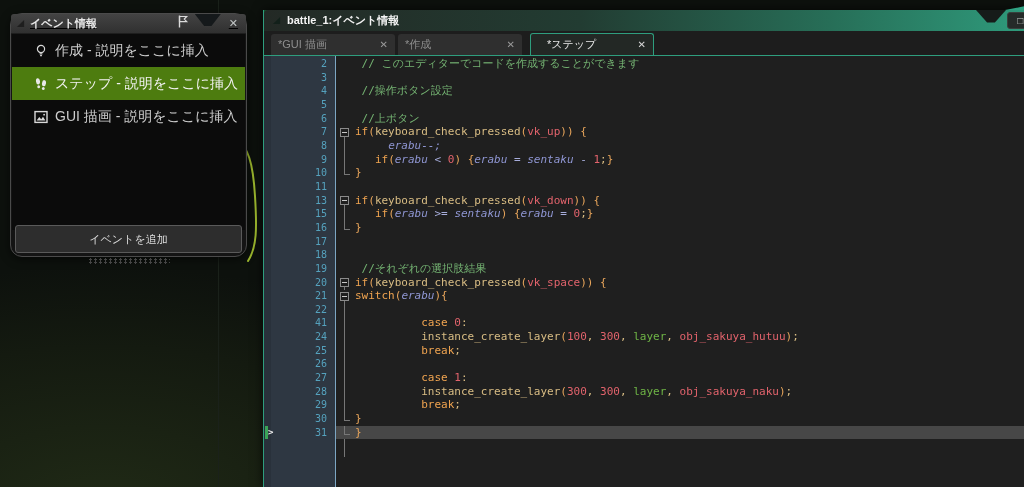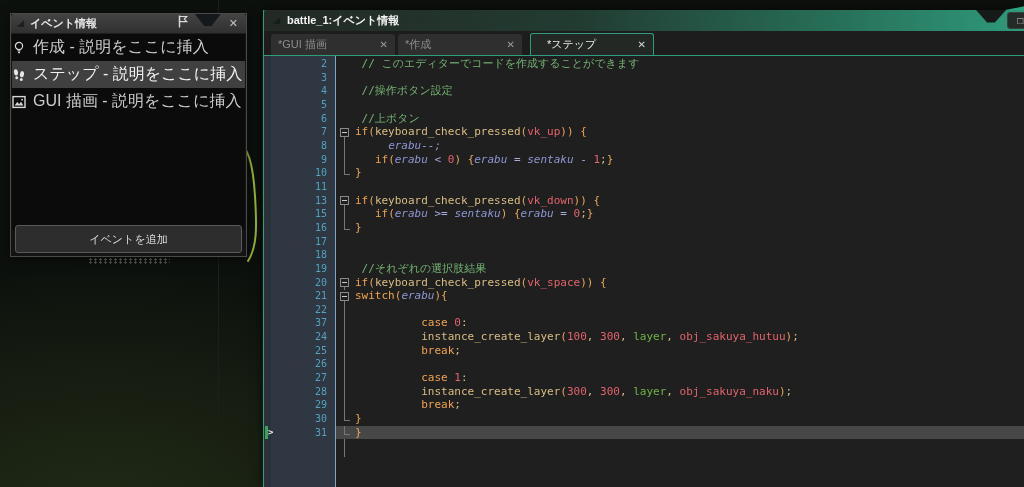--- a/index.html
+++ b/index.html
@@ -10,41 +10,42 @@
       radial-gradient(ellipse 620px 320px at 10% 104%, #202A16 0%, #141A10 50%, rgba(13,17,13,0) 75%),
       #0D110D;
     position:relative;
   }
   .ws-gridline { position:absolute; top:0; bottom:0; width:1px; background:#1A211A; }
   svg.link-curve { position:absolute; left:0; top:0; pointer-events:none; }
 
   
   .panel {
     position:absolute; left:10px; top:13px; width:237px; height:244px;
-    background:#141414; border:1px solid #4A4A4A; border-radius:0;
+    background:#141414; border:1px solid #4A4A4A; border-radius:12px;
     box-shadow:0 2px 10px rgba(0,0,0,.6);
+    text-decoration:underline;
   }
   .panel-header {
     height:20px; display:flex; align-items:center; padding:0 5px;
     background:linear-gradient(#434343,#303030);
     border-bottom:1px solid #1E1E1E; border-radius:3px 3px 0 0;
   }
   .panel-title { font-size:11px; font-weight:bold; color:#E8E8E8; margin-left:5px; flex:1; }
   .notch {
     width:26px; height:13px; background:#15191B; align-self:flex-start;
     clip-path:polygon(0 0,100% 0,64% 92%,36% 92%); margin:0 5px;
   }
   .x-glyph { color:#C2C6C6; font-size:11px; line-height:11px; padding:0 3px; cursor:default; }
   .tri { display:block; }
   .panel-list {
     position:absolute; left:1px; right:1px; top:20px; bottom:26px; background:#0B0B0B;
   }
-  .ev-item { height:27px; display:flex; align-items:center; gap:7px; padding-left:0;
-    font-size:16px; color:#CCCCCC; }
-  .ev-item.selected { background:#404040; color:#F2F2F2; }
+  .ev-item { height:33px; display:flex; align-items:center; gap:7px; padding-left:22px;
+    font-size:14px; color:#CCCCCC; }
+  .ev-item.selected { background:#4d7c0f; color:#F2F2F2; }
   .ev-item .ico { width:14px; height:14px; display:flex; align-items:center; }
   .add-btn {
     position:absolute; left:4px; right:4px; bottom:3px; height:28px;
     background:#2D2D2D; border:1px solid #5A5A5A; border-radius:3px;
     color:#DCDCDC; font-size:11px; display:flex; align-items:center; justify-content:center;
   }
   .grip {
     position:absolute; left:88px; top:258px; width:82px; height:6px;
     background-image:radial-gradient(circle, #454545 1px, transparent 1.3px);
     background-size:5px 3px;
@@ -388,21 +389,21 @@
           <span class="cell-num">22</span>
           <span class="cell-fold">
             <span class="fold-line"></span>
           </span>
           <span class="cell-code">
             <pre></pre>
           </span>
         </div>
         <div class="code-row">
           <span class="cell-margin"></span>
-          <span class="cell-num">37</span>
+          <span class="cell-num">41</span>
           <span class="cell-fold">
             <span class="fold-line"></span>
           </span>
           <span class="cell-code">
             <pre><span class="t-w">          </span><span class="t-k">case</span><span class="t-w"> </span><span class="t-n">0</span><span class="t-p">:</span></pre>
           </span>
         </div>
         <div class="code-row">
           <span class="cell-margin"></span>
           <span class="cell-num">24</span>

